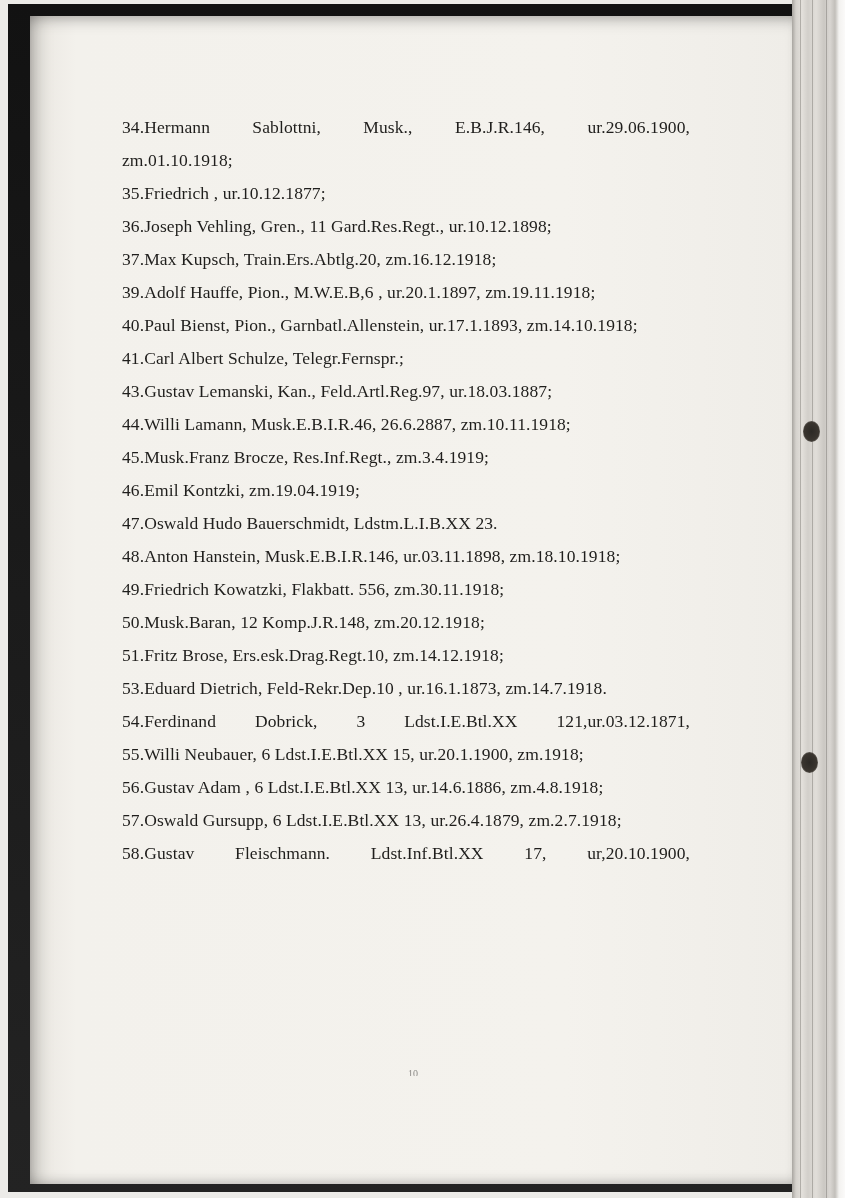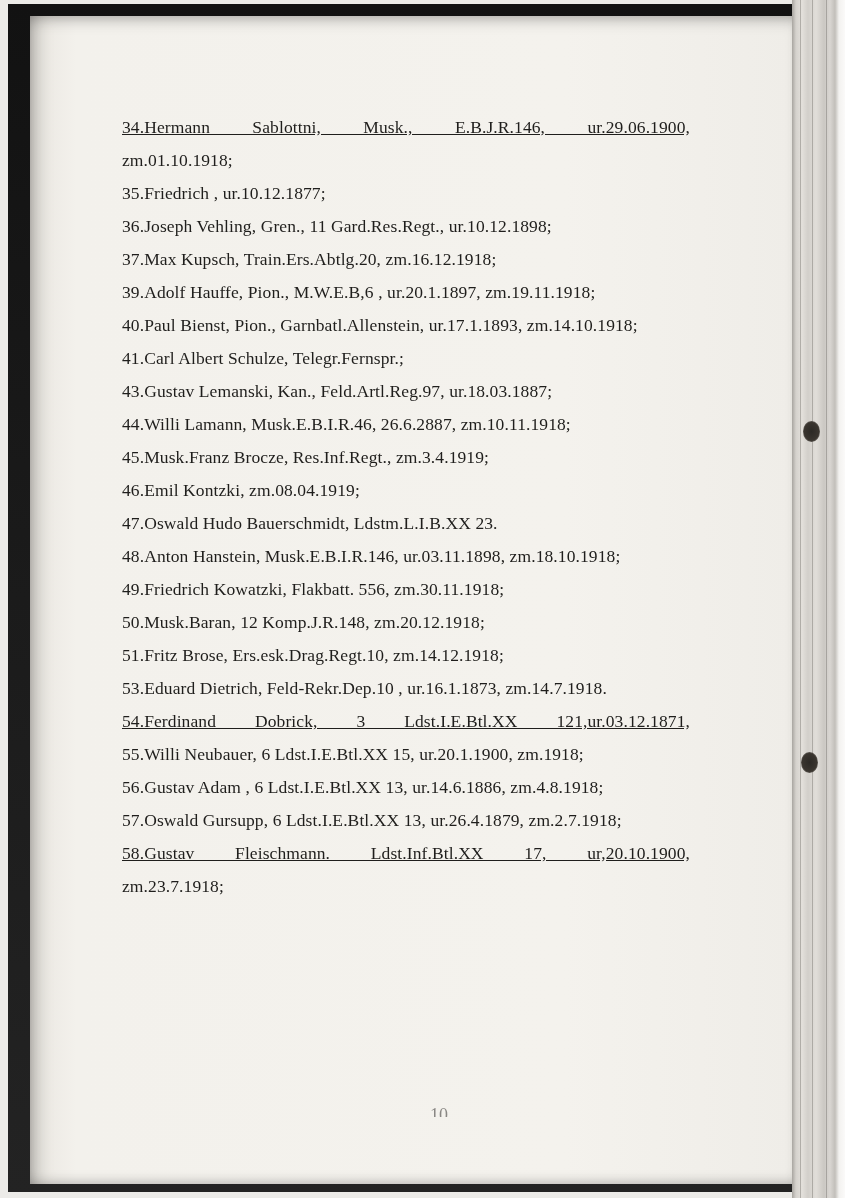--- a/index.html
+++ b/index.html
@@ -51,29 +51,28 @@
     position:absolute; left:122px; top:111px; width:568px;
     color:#1f1e1c; font-size:17.5px; letter-spacing:0.1px;
   }
   .line {
     height:33px; line-height:33px; white-space:nowrap;
   }
   .line.justify {
     white-space:normal;
     text-align:justify;
     text-align-last:justify;
-    text-decoration:underline;
     -moz-text-align-last:justify;
   }
 
   
   .page-number {
-    position:absolute; left:408px; top:1105px; width:40px; height:12px;
+    position:absolute; left:408px; top:1064px; width:40px; height:12px;
     overflow:hidden; color:rgba(50,48,45,0.55);
-    font-size:18px; line-height:20px; text-align:right;
+    font-size:10px; line-height:20px; text-align:left;
   }
 </style>
 </head>
 <body>
 
 <div class="scan">
 
   <div class="frame"></div>
 
   <div class="paper"></div>
@@ -93,30 +92,29 @@
       <div class="line">zm.01.10.1918;</div>
       <div class="line">35.Friedrich , ur.10.12.1877;</div>
       <div class="line">36.Joseph Vehling, Gren., 11 Gard.Res.Regt., ur.10.12.1898;</div>
       <div class="line">37.Max Kupsch, Train.Ers.Abtlg.20, zm.16.12.1918;</div>
       <div class="line">39.Adolf Hauffe, Pion., M.W.E.B,6 , ur.20.1.1897, zm.19.11.1918;</div>
       <div class="line">40.Paul Bienst, Pion., Garnbatl.Allenstein, ur.17.1.1893, zm.14.10.1918;</div>
       <div class="line">41.Carl Albert Schulze, Telegr.Fernspr.;</div>
       <div class="line">43.Gustav Lemanski, Kan., Feld.Artl.Reg.97, ur.18.03.1887;</div>
       <div class="line">44.Willi Lamann, Musk.E.B.I.R.46, 26.6.2887, zm.10.11.1918;</div>
       <div class="line">45.Musk.Franz Brocze, Res.Inf.Regt.,  zm.3.4.1919;</div>
-      <div class="line">46.Emil Kontzki, zm.08.04.1919;</div>
+      <div class="line">46.Emil Kontzki, zm.19.04.1919;</div>
       <div class="line">47.Oswald Hudo Bauerschmidt, Ldstm.L.I.B.XX 23.</div>
       <div class="line">48.Anton Hanstein, Musk.E.B.I.R.146, ur.03.11.1898, zm.18.10.1918;</div>
       <div class="line">49.Friedrich Kowatzki, Flakbatt. 556, zm.30.11.1918;</div>
       <div class="line">50.Musk.Baran, 12 Komp.J.R.148, zm.20.12.1918;</div>
       <div class="line">51.Fritz Brose, Ers.esk.Drag.Regt.10, zm.14.12.1918;</div>
       <div class="line">53.Eduard Dietrich, Feld-Rekr.Dep.10 , ur.16.1.1873, zm.14.7.1918.</div>
       <div class="line justify">54.Ferdinand Dobrick, 3 Ldst.I.E.Btl.XX 121,ur.03.12.1871,</div>
       <div class="line">55.Willi Neubauer, 6 Ldst.I.E.Btl.XX 15, ur.20.1.1900, zm.1918;</div>
       <div class="line">56.Gustav Adam , 6 Ldst.I.E.Btl.XX 13, ur.14.6.1886, zm.4.8.1918;</div>
       <div class="line">57.Oswald Gursupp, 6 Ldst.I.E.Btl.XX 13, ur.26.4.1879, zm.2.7.1918;</div>
       <div class="line justify">58.Gustav Fleischmann. Ldst.Inf.Btl.XX 17, ur,20.10.1900,</div>
-      <div class="line">zm.23.7.1918;</div>
     </div>
 
   <div class="page-number">10</div>
 
 </div>
 
 </body></html>

